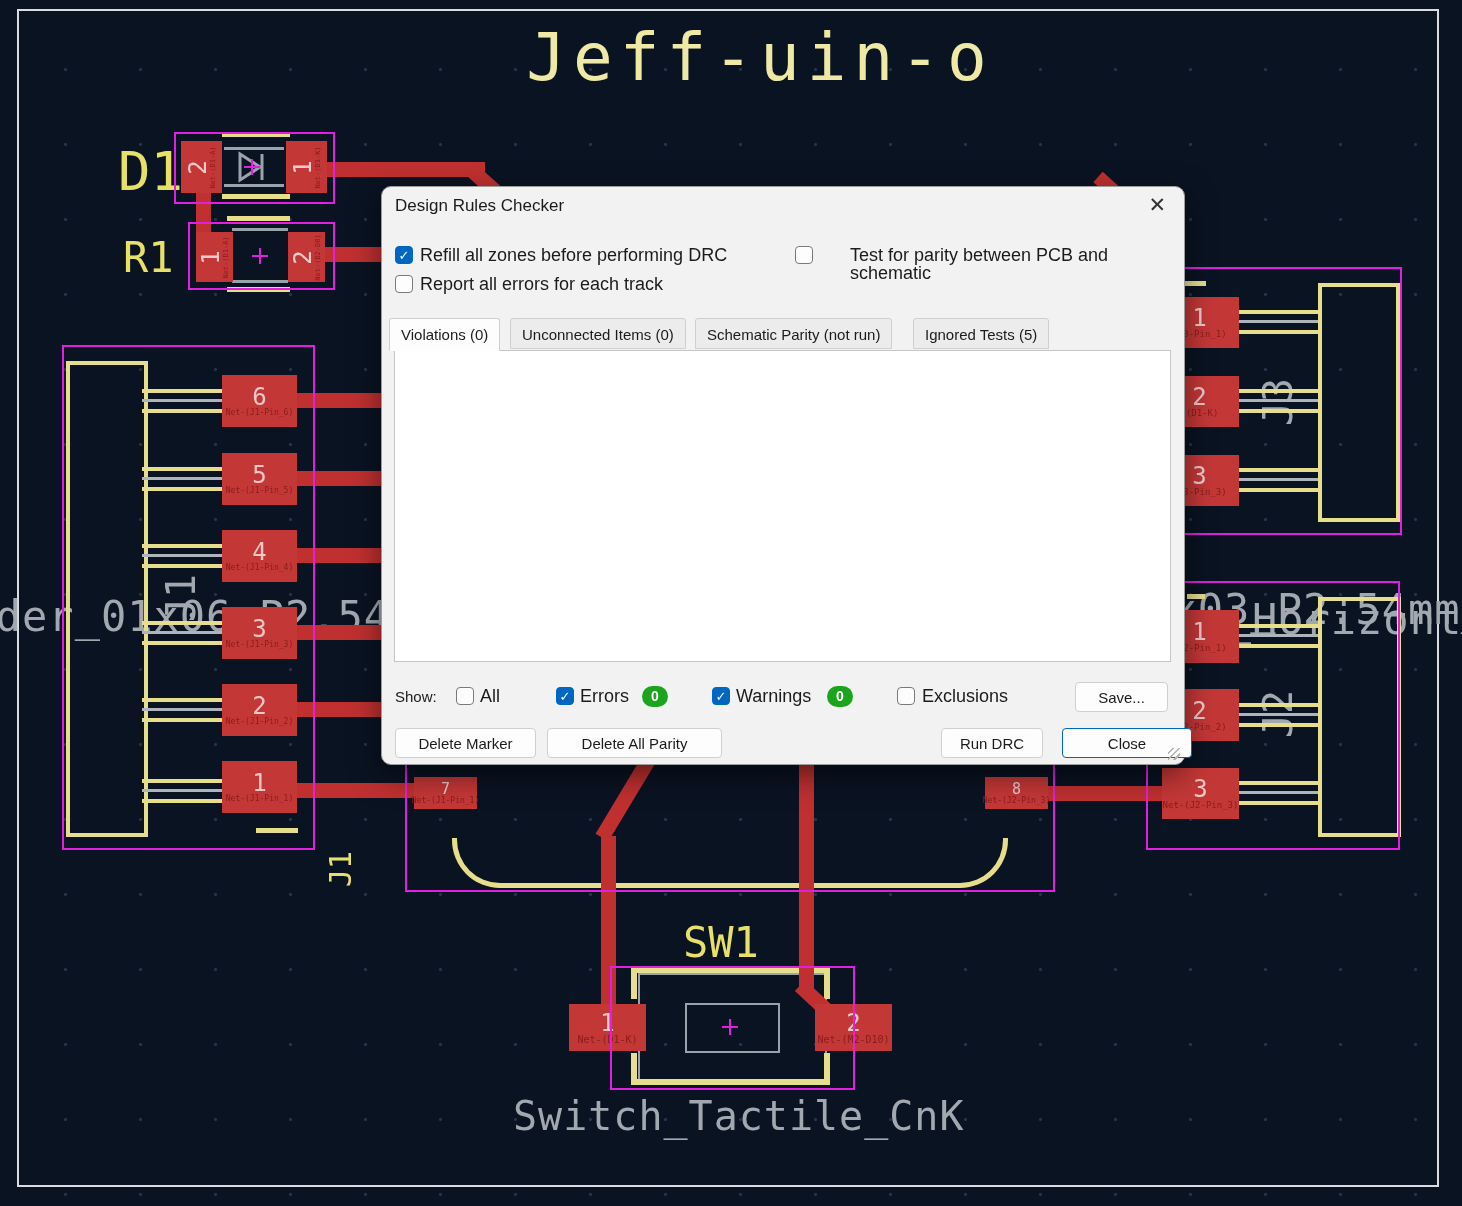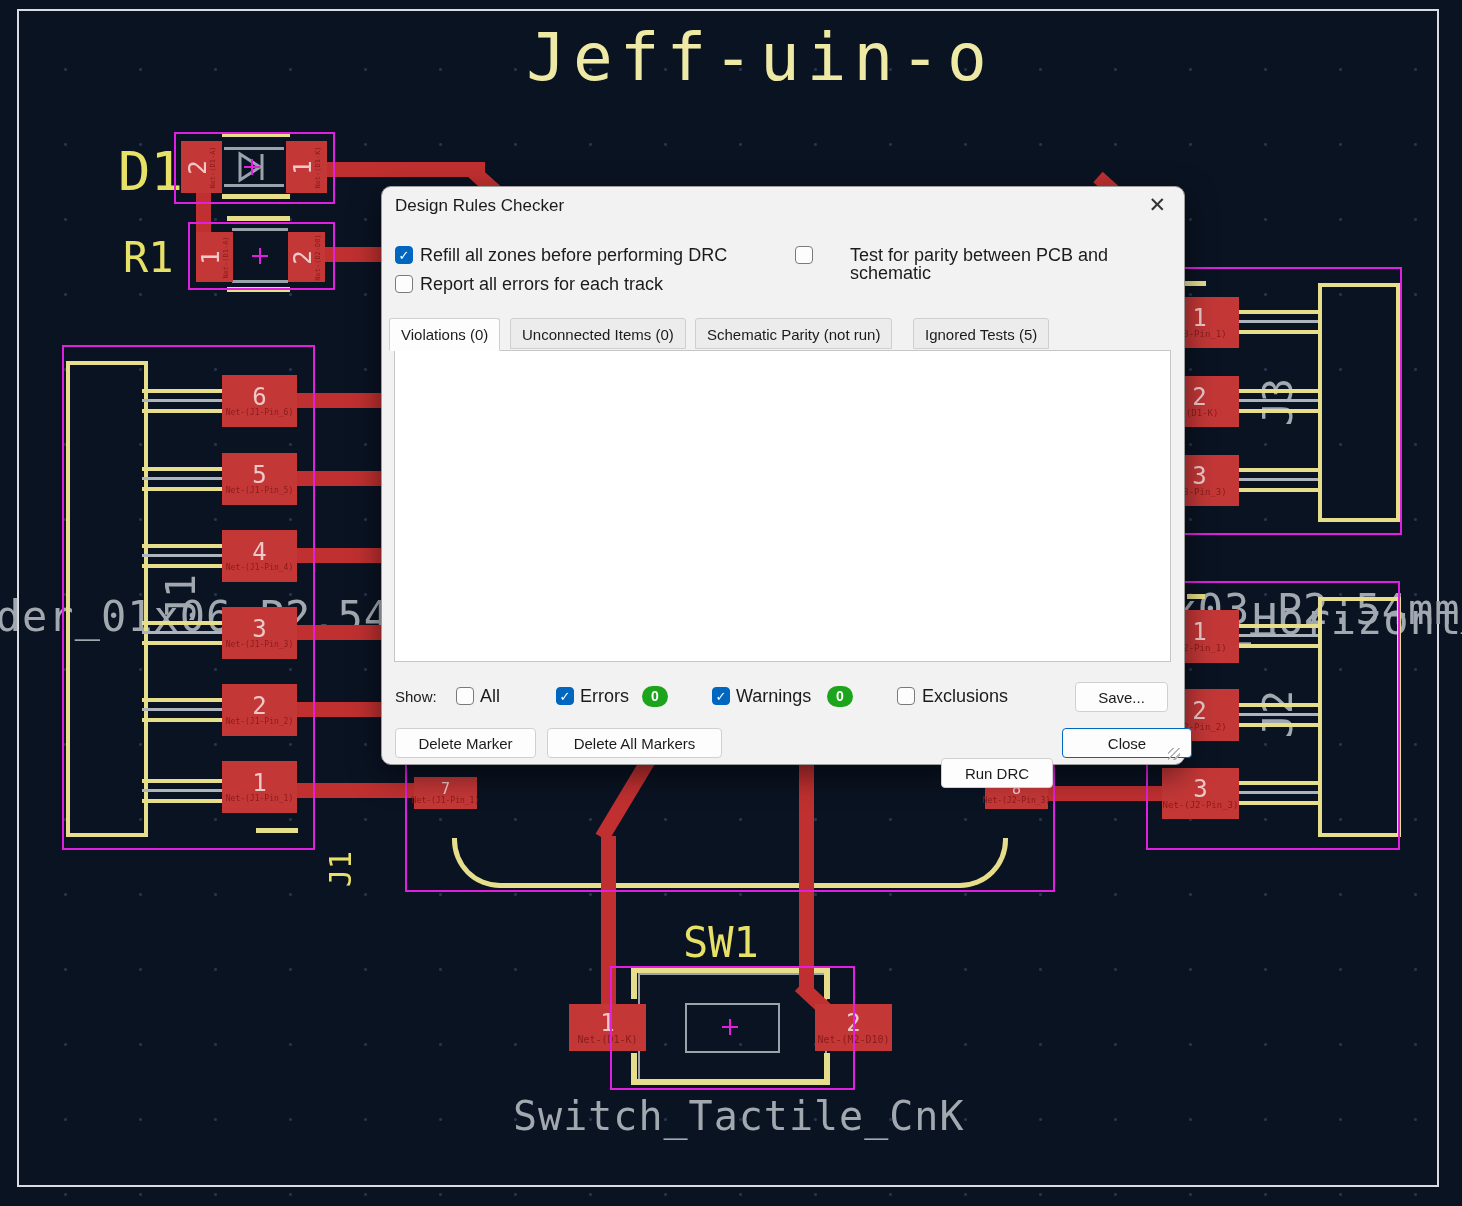--- a/index.html
+++ b/index.html
@@ -263,19 +263,19 @@
     <div class="cb-label" style="left:198px;top:500px;">Errors</div>
     <div class="badge" style="left:260px;top:499px;">0</div>
     <div class="cb on" style="left:330px;top:500px;"><span>✓</span></div>
     <div class="cb-label" style="left:354px;top:500px;">Warnings</div>
     <div class="badge" style="left:445px;top:499px;">0</div>
     <div class="cb off" style="left:515px;top:500px;"></div>
     <div class="cb-label" style="left:540px;top:500px;">Exclusions</div>
     <div class="btn" style="left:693px;top:495px;width:93px;">Save...</div>
 
     <div class="btn" style="left:13px;top:541px;width:141px;">Delete Marker</div>
-    <div class="btn" style="left:165px;top:541px;width:175px;">Delete All Markers</div>
-    <div class="btn" style="left:559px;top:541px;width:112px;margin-top:30px;">Run DRC</div>
+    <div class="btn" style="left:165px;top:541px;width:175px;">Delete All Parity</div>
+    <div class="btn" style="left:559px;top:541px;width:102px;">Run DRC</div>
     <div class="btn default" style="left:680px;top:541px;width:130px;">Close</div>
     <div class="grip"></div>
   </div>
 
 </div>
 
 </body></html>

